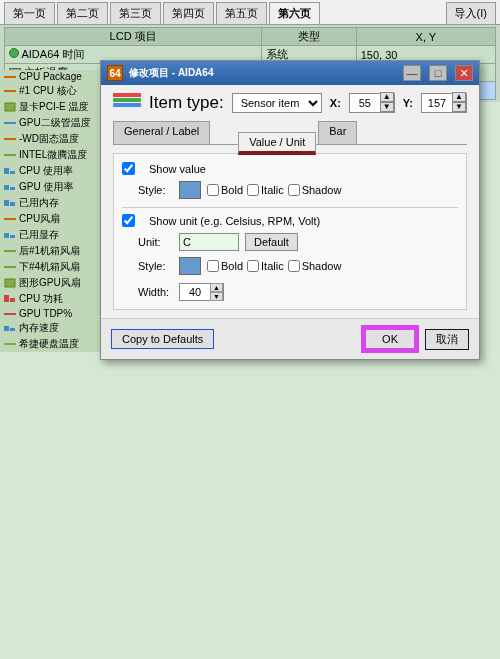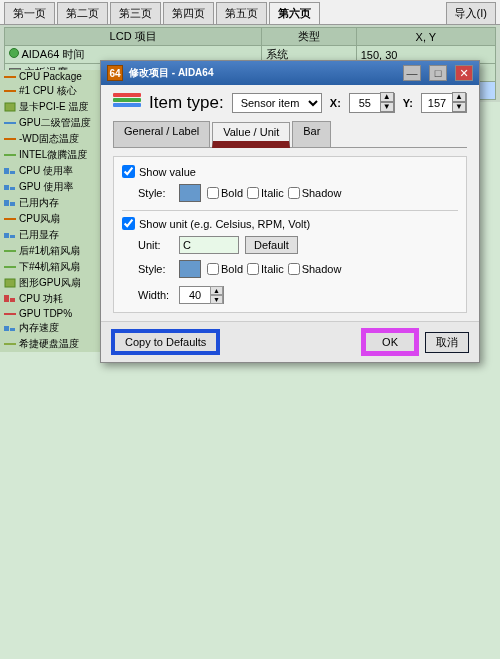--- a/index.html
+++ b/index.html
@@ -229,23 +229,24 @@
       padding: 3px 10px;
       background: #d0d0d0;
       border: 1px solid #999;
       border-bottom: none;
       cursor: pointer;
       font-size: 11px;
       margin-right: 2px;
     }
     .inner-tab.active {
       background: #f0f0f0;
-      border-bottom: 7px solid #7f1d1d;
+      border-bottom: 4px solid #7f1d1d;
       position: relative;
-      top: 1px;
+      top: 11px;
+      margin-left: 26px;
     }
 
     
     .form-section {
       border: 1px solid #ccc;
       padding: 8px;
       background: #f8f8f8;
     }
 
     .checkbox-row {
@@ -254,20 +255,21 @@
       gap: 4px;
       margin-bottom: 6px;
     }
     .checkbox-row input[type=checkbox] {
       width: 13px;
       height: 13px;
       cursor: pointer;
     }
     .checkbox-label {
       font-size: 11px;
+      margin-left: 10px;
     }
 
     .style-row {
       display: flex;
       align-items: center;
       gap: 6px;
       margin-bottom: 8px;
       padding-left: 16px;
     }
     .style-label {
@@ -379,21 +381,21 @@
       align-items: center;
       padding: 6px 10px;
       background: #e8e8e8;
       border-top: 1px solid #ccc;
       gap: 6px;
     }
     .footer-copy-btn {
       padding: 3px 10px;
       font-size: 11px;
       background: #e0e0e0;
-      border: 4px solid #1d4ed8;
+      border: 1px solid #1d4ed8;
       cursor: pointer;
       text-align: center;
     }
     .footer-spacer { flex: 1; }
     .footer-ok-btn {
       padding: 3px 16px;
       font-size: 11px;
       background: #e0e0e0;
       border: 5px solid #d946ef;
       cursor: pointer;

